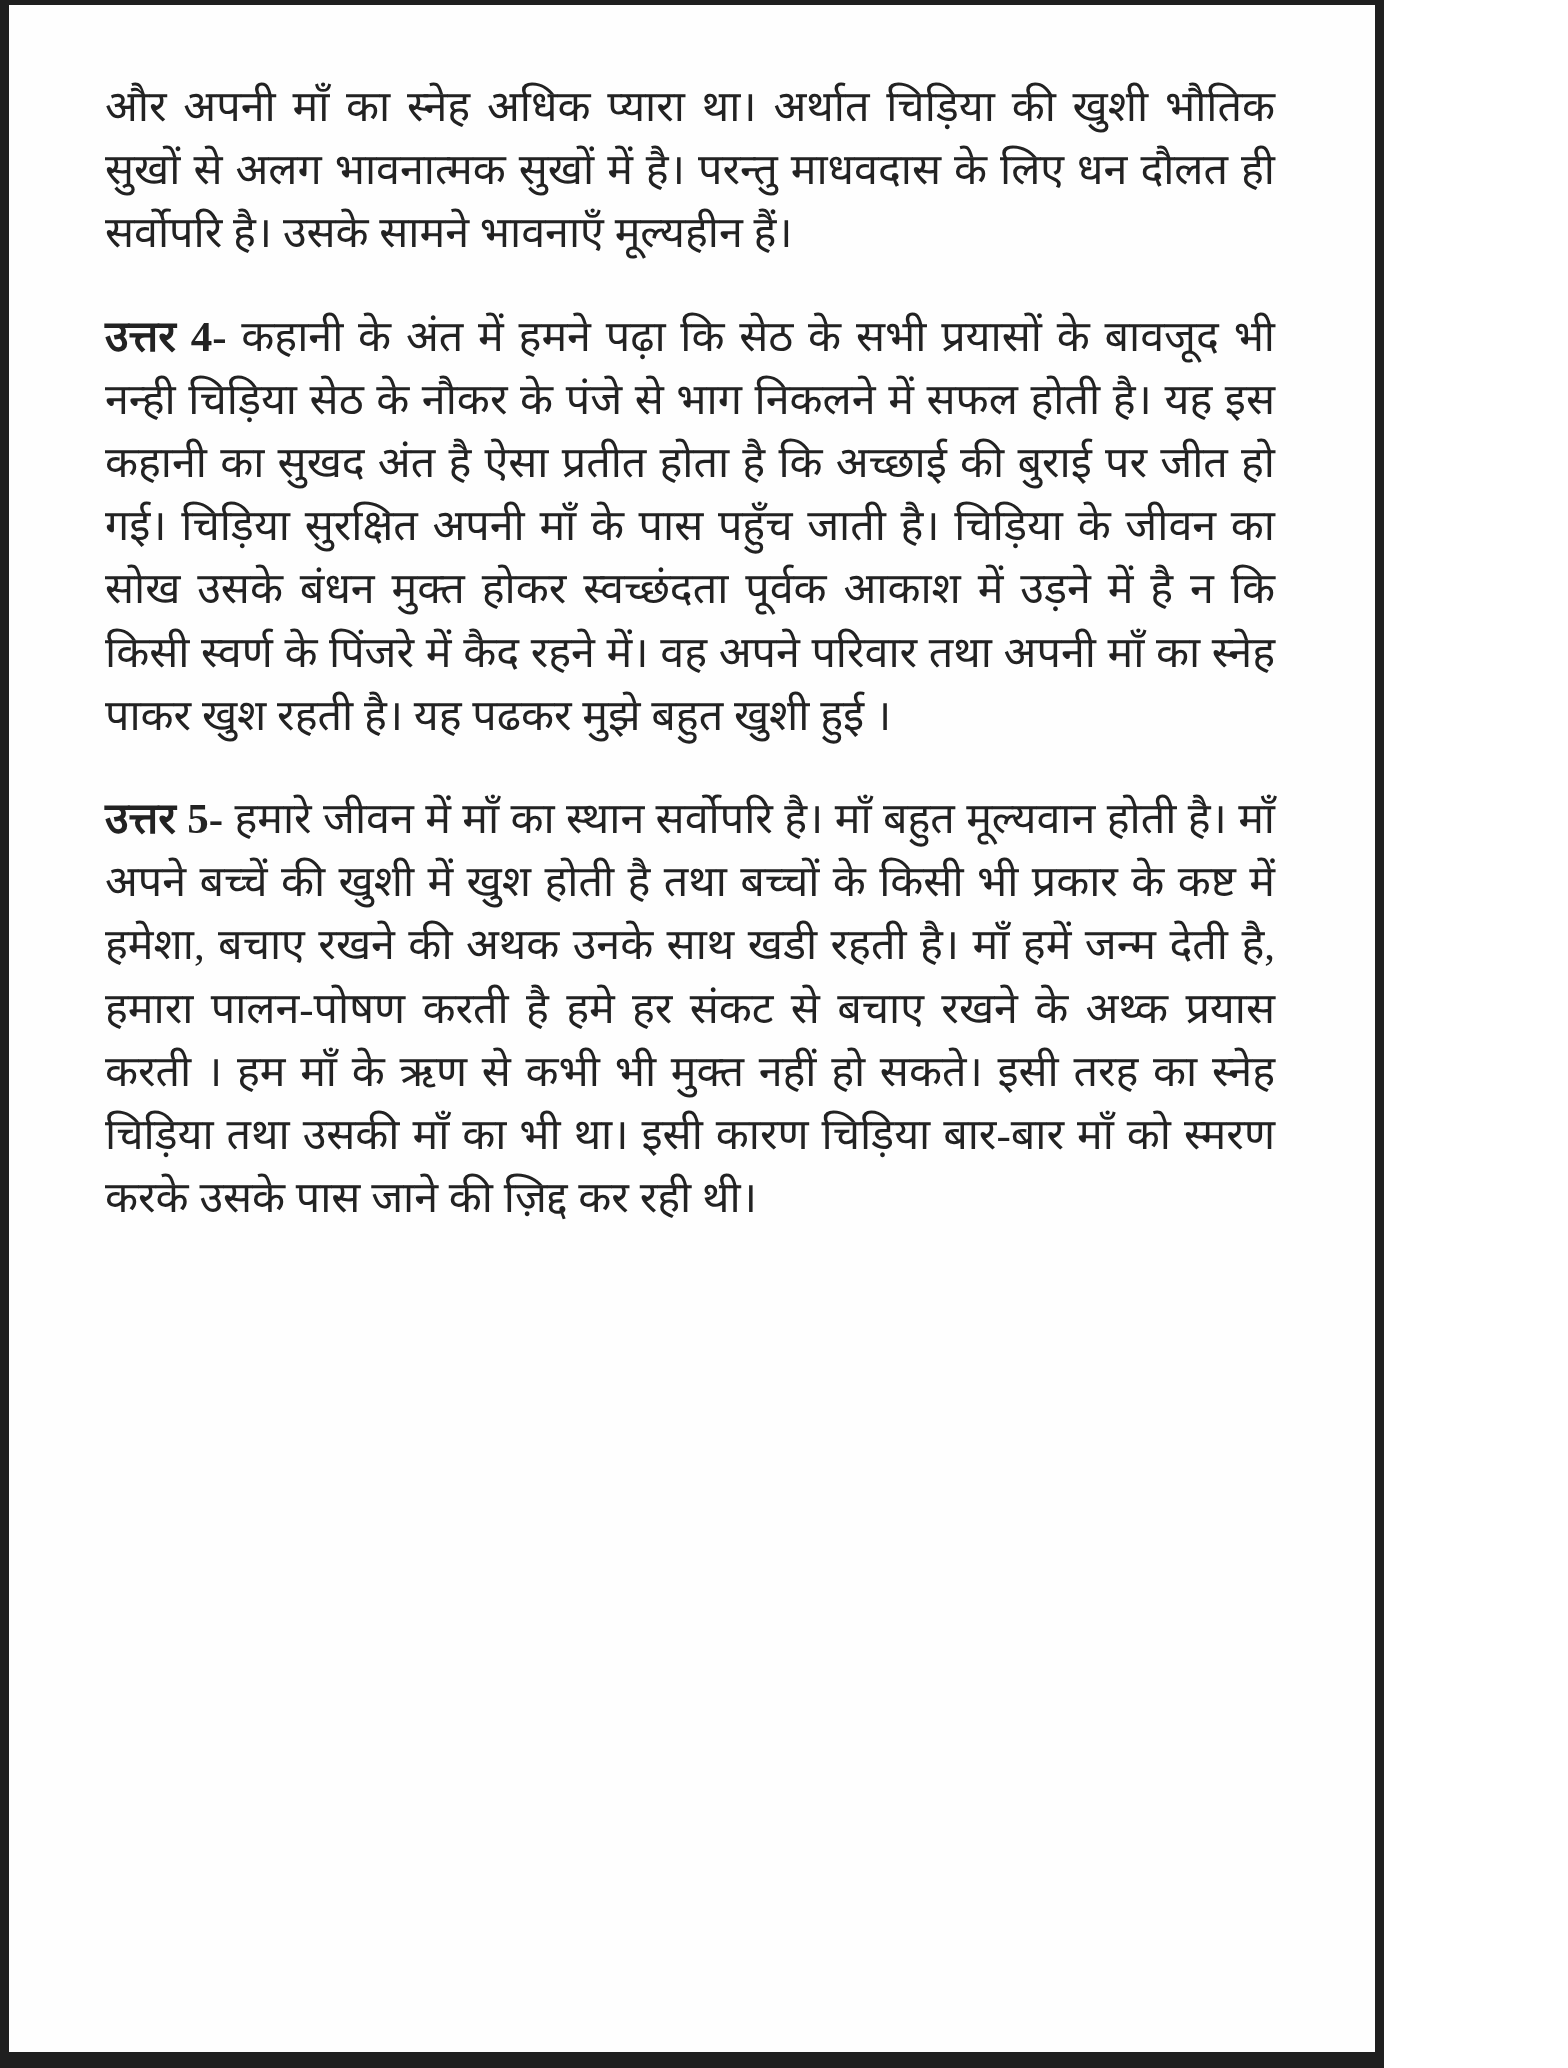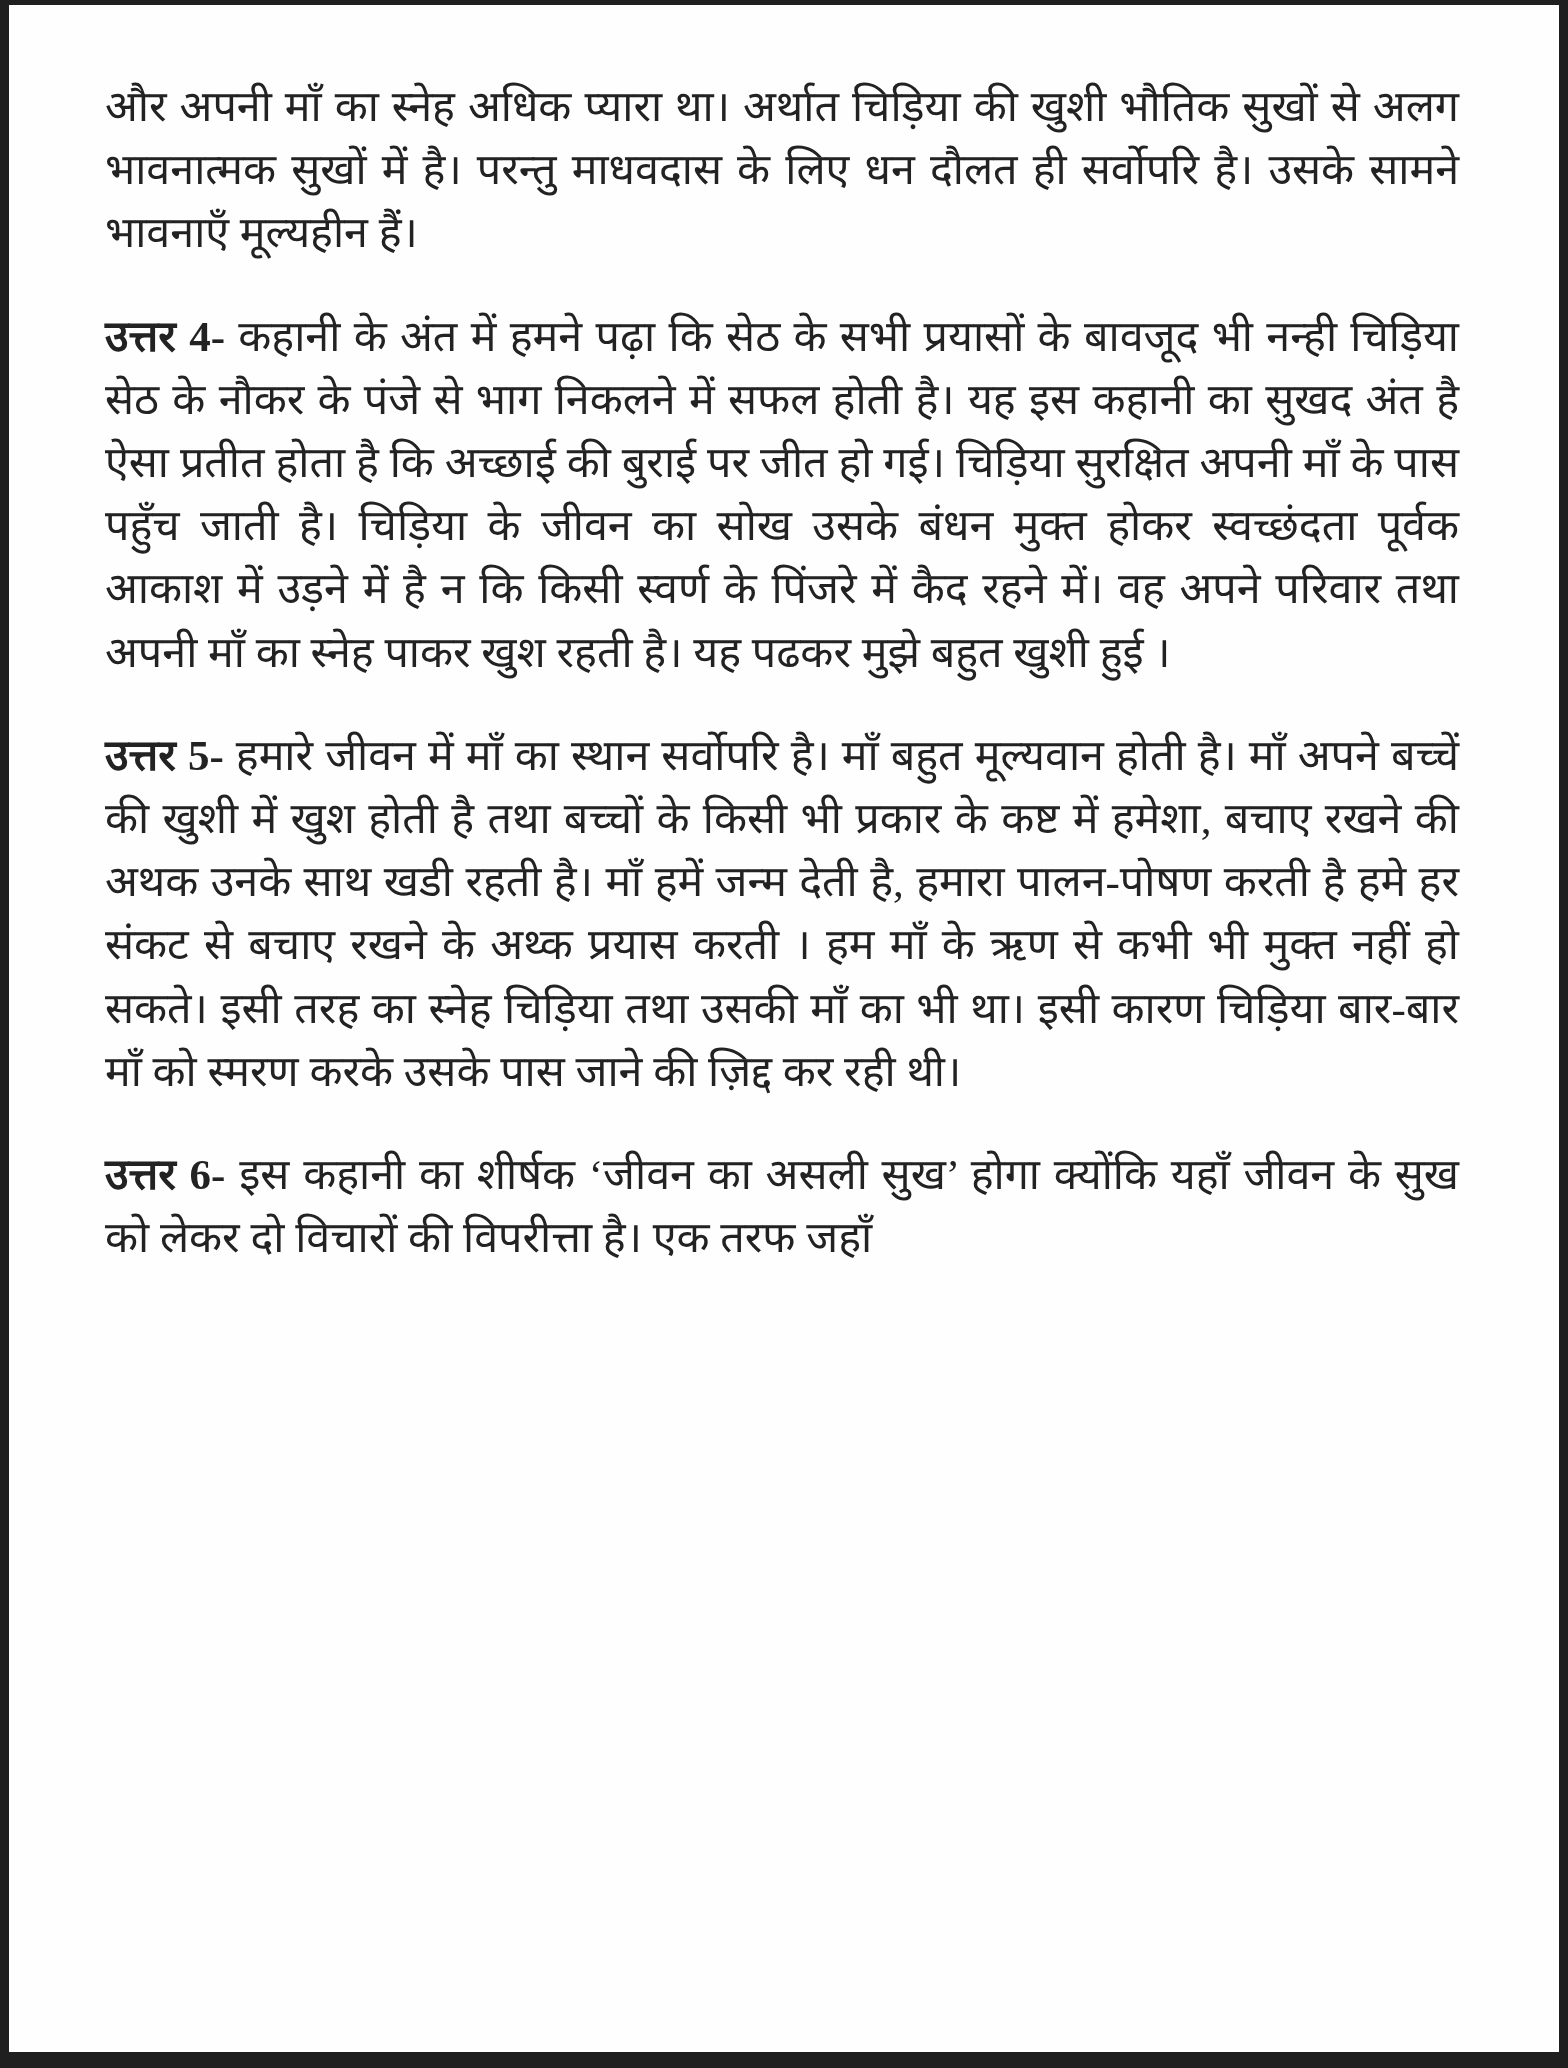--- a/index.html
+++ b/index.html
@@ -2,21 +2,21 @@
 <html lang="hi"><head>
 <meta charset="utf-8">
 <style>
   html, body {
     margin: 0;
     padding: 0;
     background: #ffffff;
   }
   .page-frame {
     box-sizing: border-box;
-    width: 1568px;
+    width: 1384px;
     height: 2068px;
     border-style: solid;
     border-color: #1f1f1f;
     border-width: 5px 9px 16px 9px;
     background: #fefefe;
     overflow: hidden;
   }
   .content {
     box-sizing: border-box;
     padding: 70px 100px 0 96px;
@@ -40,16 +40,15 @@
 
 <div class="page-frame">
   <div class="content">
 
     <p><span>और अपनी माँ का स्नेह अधिक प्यारा था। अर्थात चिड़िया की खुशी भौतिक सुखों से अलग भावनात्मक सुखों में है। परन्तु माधवदास के लिए धन दौलत ही सर्वोपरि है। उसके सामने भावनाएँ मूल्यहीन हैं।</span></p>
 
     <p><span class="answer-label">उत्तर 4-</span> <span>कहानी के अंत में हमने पढ़ा कि सेठ के सभी प्रयासों के बावजूद भी नन्ही चिड़िया सेठ के नौकर के पंजे से भाग निकलने में सफल होती है। यह इस कहानी का सुखद अंत है ऐसा प्रतीत होता है कि अच्छाई की बुराई पर जीत हो गई। चिड़िया सुरक्षित अपनी माँ के पास पहुँच जाती है। चिड़िया के जीवन का सोख उसके बंधन मुक्त होकर स्वच्छंदता पूर्वक आकाश में उड़ने में है न कि किसी स्वर्ण के पिंजरे में कैद रहने में। वह अपने परिवार तथा अपनी माँ का स्नेह पाकर खुश रहती है। यह पढकर मुझे बहुत खुशी हुई ।</span></p>
 
     <p><span class="answer-label">उत्तर 5-</span> <span>हमारे जीवन में माँ का स्थान सर्वोपरि है। माँ बहुत मूल्यवान होती है। माँ अपने बच्चें की खुशी में खुश होती है तथा बच्चों के किसी भी प्रकार के कष्ट में हमेशा, बचाए रखने की अथक उनके साथ खडी रहती है। माँ हमें जन्म देती है, हमारा पालन-पोषण करती है हमे हर संकट से बचाए रखने के अथ्क प्रयास करती । हम माँ के ऋण से कभी भी मुक्त नहीं हो सकते। इसी तरह का स्नेह चिड़िया तथा उसकी माँ का भी था। इसी कारण चिड़िया बार-बार माँ को स्मरण करके उसके पास जाने की ज़िद्द कर रही थी।</span></p>
 
-    <p><span class="answer-label">उत्तर 6-</span> <span>इस कहानी का शीर्षक ‘जीवन का असली सुख’ होगा  क्योंकि यहाँ जीवन के सुख को लेकर दो विचारों की विपरीत्ता है। एक तरफ जहाँ</span></p>
 
   </div>
 </div>
 
 </body></html>

